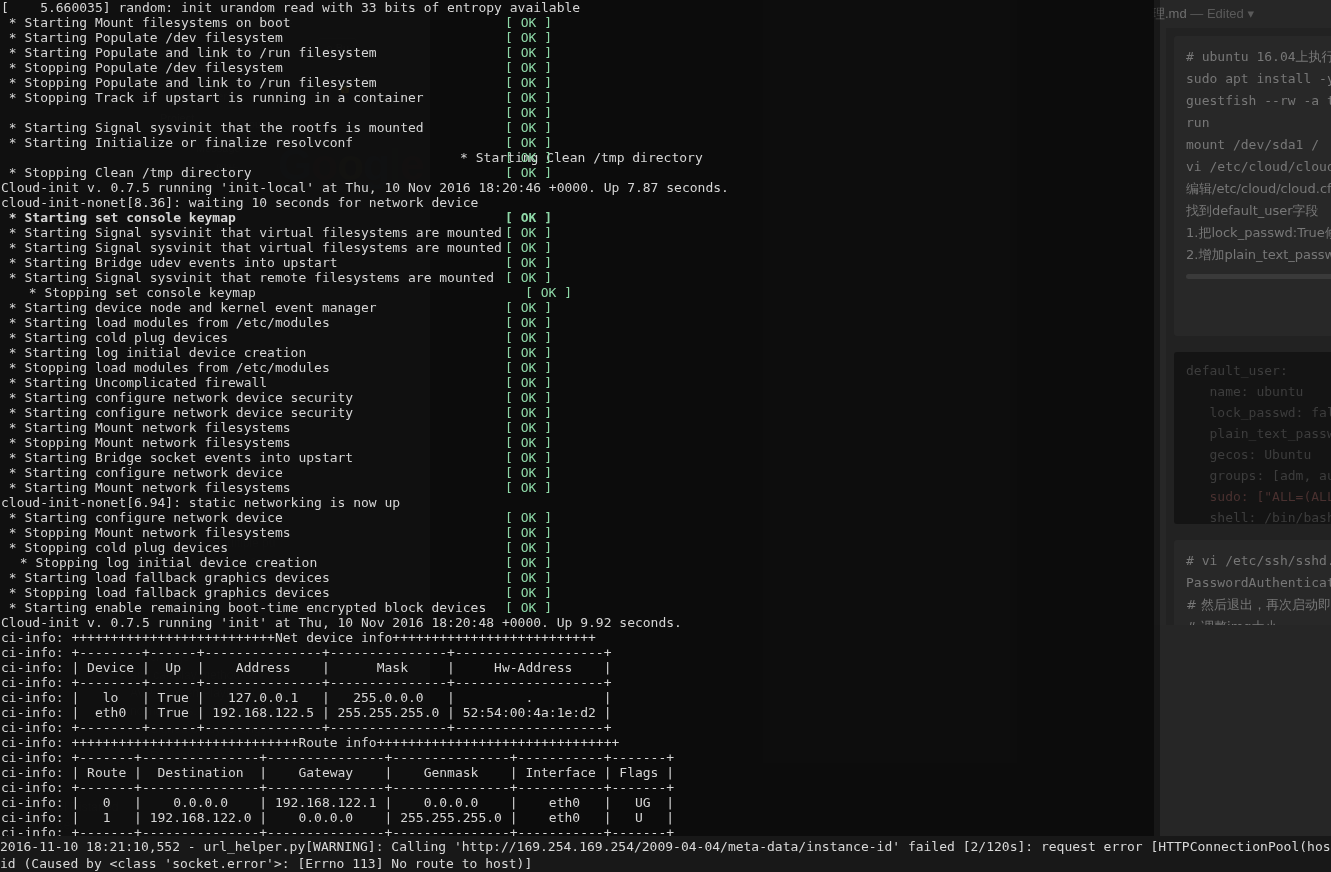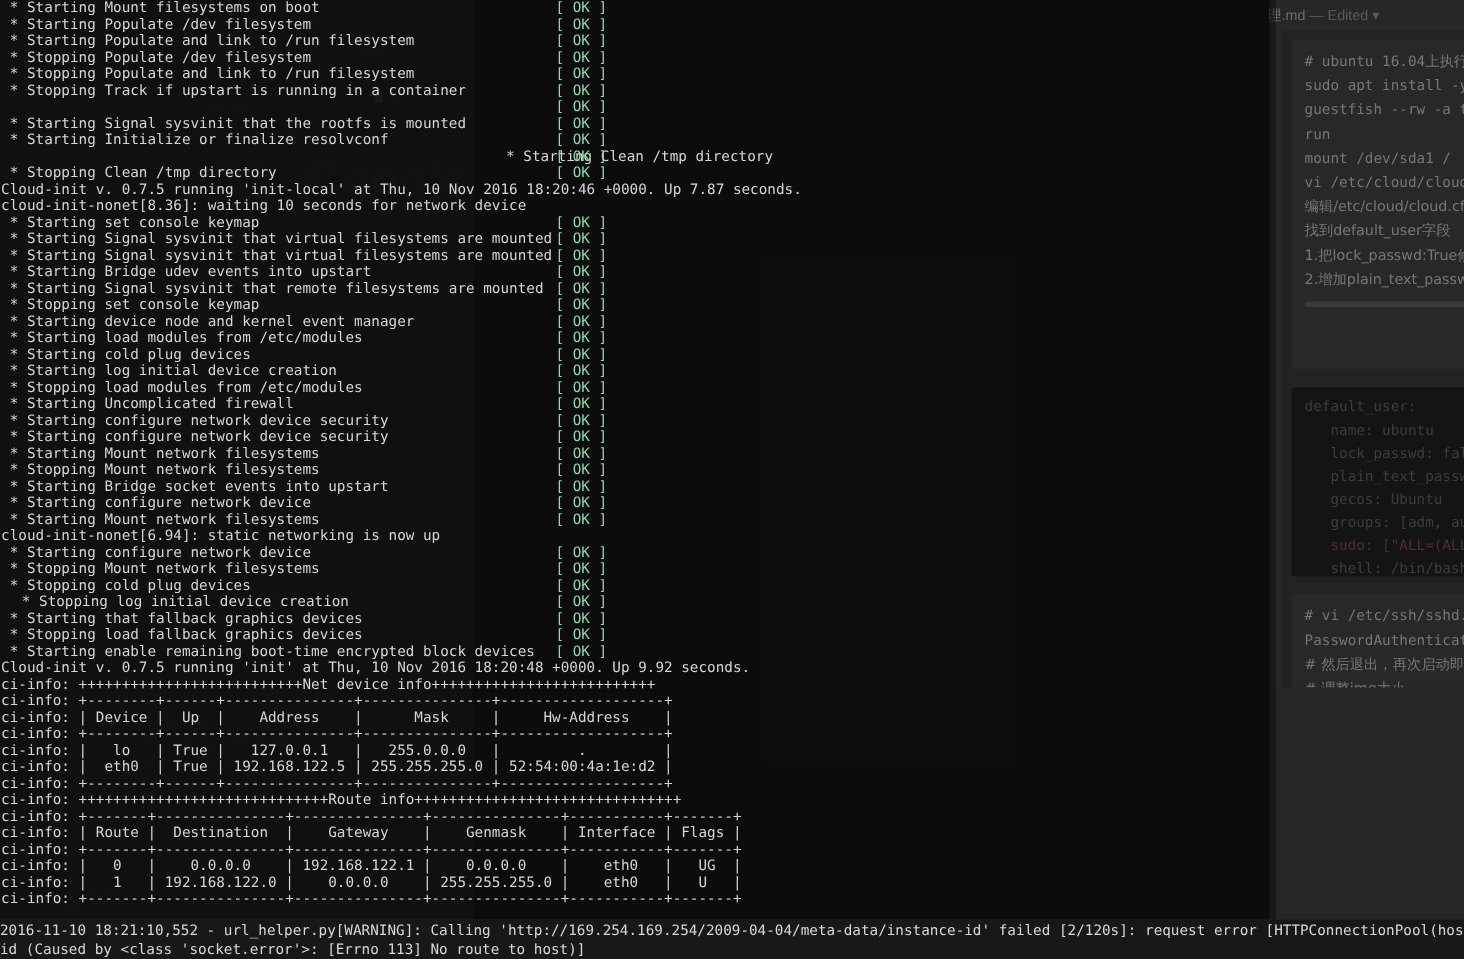--- a/index.html
+++ b/index.html
@@ -200,58 +200,59 @@
 
       </div>
     </div>
   </div>
 </div>
 
 <div id="terminal">
   <div id="term-dark-band2"></div>
   <div id="term-dark-band"></div>
   <div id="term-content">
+      <div class="trow" style="position: relative;"><span>[    5.660035] random: init urandom read with 33 bits of entropy available</span></div>
       <div class="trow" style="position: relative;"><span> * Starting Mount filesystems on boot</span><span class="okcol ok">[ OK ]</span></div>
       <div class="trow" style="position: relative;"><span> * Starting Populate /dev filesystem</span><span class="okcol ok">[ OK ]</span></div>
       <div class="trow" style="position: relative;"><span> * Starting Populate and link to /run filesystem</span><span class="okcol ok">[ OK ]</span></div>
       <div class="trow" style="position: relative;"><span> * Stopping Populate /dev filesystem</span><span class="okcol ok">[ OK ]</span></div>
       <div class="trow" style="position: relative;"><span> * Stopping Populate and link to /run filesystem</span><span class="okcol ok">[ OK ]</span></div>
       <div class="trow" style="position: relative;"><span> * Stopping Track if upstart is running in a container</span><span class="okcol ok">[ OK ]</span></div>
       <div class="trow" style="position: relative;"><span class="okcol ok">[ OK ]</span></div>
       <div class="trow" style="position: relative;"><span> * Starting Signal sysvinit that the rootfs is mounted</span><span class="okcol ok">[ OK ]</span></div>
       <div class="trow" style="position: relative;"><span> * Starting Initialize or finalize resolvconf</span><span class="okcol ok">[ OK ]</span></div>
       <div class="trow" style="position: relative; text-align: center;"><span> * Starting Clean /tmp directory</span><span class="okcol ok">[ OK ]</span></div>
       <div class="trow" style="position: relative;"><span> * Stopping Clean /tmp directory</span><span class="okcol ok">[ OK ]</span></div>
       <div class="trow" style="position: relative;"><span>Cloud-init v. 0.7.5 running 'init-local' at Thu, 10 Nov 2016 18:20:46 +0000. Up 7.87 seconds.</span></div>
       <div class="trow" style="position: relative;"><span>cloud-init-nonet[8.36]: waiting 10 seconds for network device</span></div>
-      <div class="trow" style="position: relative;"><span> * Starting set console keymap</span><span class="okcol ok">[ OK ]</span></div>
+      <div class="trow" style="position: relative; font-weight: bold;"><span> * Starting set console keymap</span><span class="okcol ok">[ OK ]</span></div>
       <div class="trow" style="position: relative;"><span> * Starting Signal sysvinit that virtual filesystems are mounted</span><span class="okcol ok">[ OK ]</span></div>
       <div class="trow" style="position: relative;"><span> * Starting Signal sysvinit that virtual filesystems are mounted</span><span class="okcol ok">[ OK ]</span></div>
       <div class="trow" style="position: relative;"><span> * Starting Bridge udev events into upstart</span><span class="okcol ok">[ OK ]</span></div>
       <div class="trow" style="position: relative;"><span> * Starting Signal sysvinit that remote filesystems are mounted</span><span class="okcol ok">[ OK ]</span></div>
-      <div class="trow" style="position: relative;"><span> * Stopping set console keymap</span><span class="okcol ok">[ OK ]</span></div>
+      <div class="trow" style="position: relative; margin-left: 20px;"><span> * Stopping set console keymap</span><span class="okcol ok">[ OK ]</span></div>
       <div class="trow" style="position: relative;"><span> * Starting device node and kernel event manager</span><span class="okcol ok">[ OK ]</span></div>
       <div class="trow" style="position: relative;"><span> * Starting load modules from /etc/modules</span><span class="okcol ok">[ OK ]</span></div>
       <div class="trow" style="position: relative;"><span> * Starting cold plug devices</span><span class="okcol ok">[ OK ]</span></div>
       <div class="trow" style="position: relative;"><span> * Starting log initial device creation</span><span class="okcol ok">[ OK ]</span></div>
       <div class="trow" style="position: relative;"><span> * Stopping load modules from /etc/modules</span><span class="okcol ok">[ OK ]</span></div>
       <div class="trow" style="position: relative;"><span> * Starting Uncomplicated firewall</span><span class="okcol ok">[ OK ]</span></div>
       <div class="trow" style="position: relative;"><span> * Starting configure network device security</span><span class="okcol ok">[ OK ]</span></div>
       <div class="trow" style="position: relative;"><span> * Starting configure network device security</span><span class="okcol ok">[ OK ]</span></div>
       <div class="trow" style="position: relative;"><span> * Starting Mount network filesystems</span><span class="okcol ok">[ OK ]</span></div>
       <div class="trow" style="position: relative;"><span> * Stopping Mount network filesystems</span><span class="okcol ok">[ OK ]</span></div>
       <div class="trow" style="position: relative;"><span> * Starting Bridge socket events into upstart</span><span class="okcol ok">[ OK ]</span></div>
       <div class="trow" style="position: relative;"><span> * Starting configure network device</span><span class="okcol ok">[ OK ]</span></div>
       <div class="trow" style="position: relative;"><span> * Starting Mount network filesystems</span><span class="okcol ok">[ OK ]</span></div>
       <div class="trow" style="position: relative;"><span>cloud-init-nonet[6.94]: static networking is now up</span></div>
       <div class="trow" style="position: relative;"><span> * Starting configure network device</span><span class="okcol ok">[ OK ]</span></div>
       <div class="trow" style="position: relative;"><span> * Stopping Mount network filesystems</span><span class="okcol ok">[ OK ]</span></div>
       <div class="trow" style="position: relative;"><span> * Stopping cold plug devices</span><span class="okcol ok">[ OK ]</span></div>
       <div class="trow" style="position: relative; padding-left: 12px;"><span> * Stopping log initial device creation</span><span class="okcol ok">[ OK ]</span></div>
-      <div class="trow" style="position: relative;"><span> * Starting that fallback graphics devices</span><span class="okcol ok">[ OK ]</span></div>
+      <div class="trow" style="position: relative;"><span> * Starting load fallback graphics devices</span><span class="okcol ok">[ OK ]</span></div>
       <div class="trow" style="position: relative;"><span> * Stopping load fallback graphics devices</span><span class="okcol ok">[ OK ]</span></div>
       <div class="trow" style="position: relative;"><span> * Starting enable remaining boot-time encrypted block devices</span><span class="okcol ok">[ OK ]</span></div>
       <div class="trow" style="position: relative;"><span>Cloud-init v. 0.7.5 running 'init' at Thu, 10 Nov 2016 18:20:48 +0000. Up 9.92 seconds.</span></div>
       <div class="trow" style="position: relative;"><span>ci-info: ++++++++++++++++++++++++++Net device info++++++++++++++++++++++++++</span></div>
       <div class="trow" style="position: relative;"><span>ci-info: +--------+------+---------------+---------------+-------------------+</span></div>
       <div class="trow" style="position: relative;"><span>ci-info: | Device |  Up  |    Address    |      Mask     |     Hw-Address    |</span></div>
       <div class="trow" style="position: relative;"><span>ci-info: +--------+------+---------------+---------------+-------------------+</span></div>
       <div class="trow" style="position: relative;"><span>ci-info: |   lo   | True |   127.0.0.1   |   255.0.0.0   |         .         |</span></div>
       <div class="trow" style="position: relative;"><span>ci-info: |  eth0  | True | 192.168.122.5 | 255.255.255.0 | 52:54:00:4a:1e:d2 |</span></div>
       <div class="trow" style="position: relative;"><span>ci-info: +--------+------+---------------+---------------+-------------------+</span></div>

